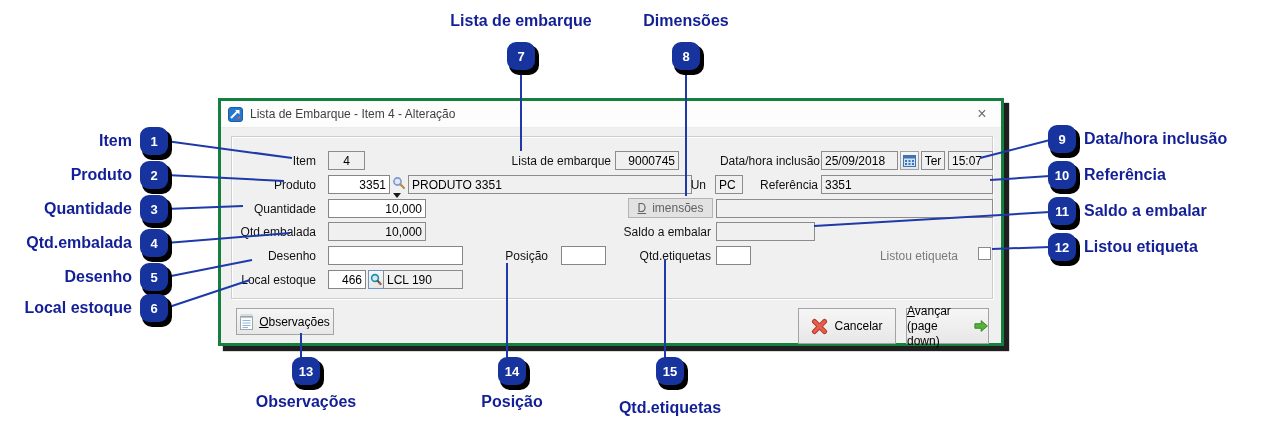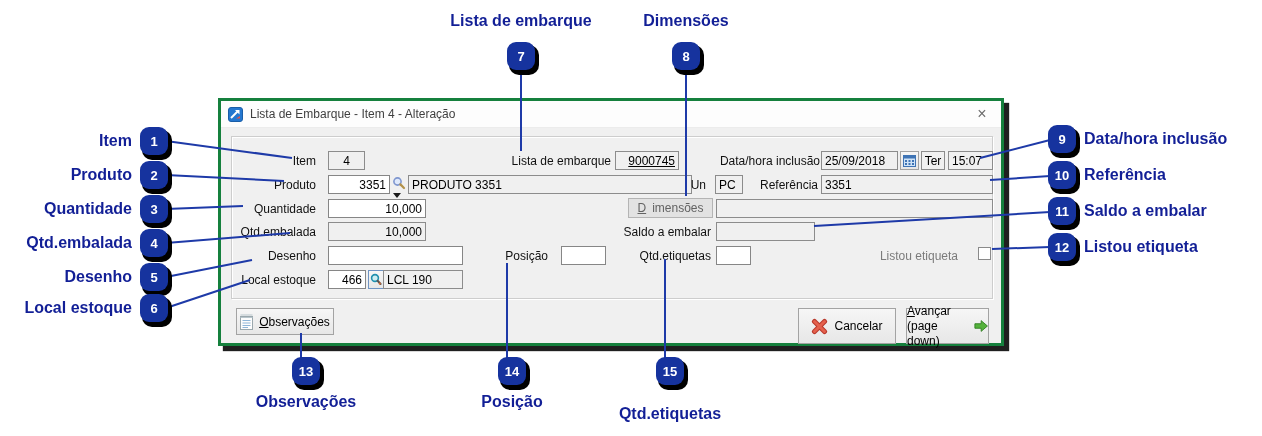--- a/index.html
+++ b/index.html
@@ -84,21 +84,21 @@
       <span>Lista de Embarque - Item 4 - Alteração</span>
       <span id="closeBtn">×</span>
     </div>
 
     <div id="groupbox"></div>
 
     <div class="lbl" style="left:10px;top:53px;width:85px;">Item</div>
     <div class="fld ro ctr" style="left:107px;top:50px;width:37px;">4</div>
 
     <div class="lbl" style="left:288px;top:53px;width:102px;">Lista de embarque</div>
-    <div class="fld ro num" style="left:394px;top:50px;width:64px;text-decoration:underline;">9000745</div>
+    <div class="fld ro num" style="left:394px;top:50px;width:64px;">9000745</div>
 
     <div class="lbl" style="left:495px;top:53px;width:104px;">Data/hora inclusão</div>
     <div class="fld ro" style="left:600px;top:50px;width:77px;">25/09/2018</div>
     <div class="btn" style="left:679px;top:50px;width:19px;height:19px;">
       <svg width="13" height="13" viewBox="0 0 13 13">
         <rect x="0.5" y="1.5" width="12" height="11" fill="#cfe3f7" stroke="#3f74b5"></rect>
         <rect x="0.5" y="1.5" width="12" height="3" fill="#3f74b5"></rect>
         <g fill="#3f74b5">
           <rect x="2" y="6" width="2" height="2"></rect>
             <rect x="5.5" y="6" width="2" height="2"></rect>
@@ -270,18 +270,18 @@
   </div>
 
   <div class="co vert" style="left:221px;top:357px;gap:8px;">
     <span class="badge">13</span>
     <span class="calloutLabel">Observações</span>
   </div>
   <div class="co vert" style="left:427px;top:357px;gap:8px;">
     <span class="badge">14</span>
     <span class="calloutLabel">Posição</span>
   </div>
-  <div class="co vert" style="left:585px;top:357px;gap:20px;">
+  <div class="co vert" style="left:585px;top:357px;gap:14px;">
     <span class="badge">15</span>
     <span class="calloutLabel">Qtd.etiquetas</span>
   </div>
 
 </div>
 
 </body></html>

